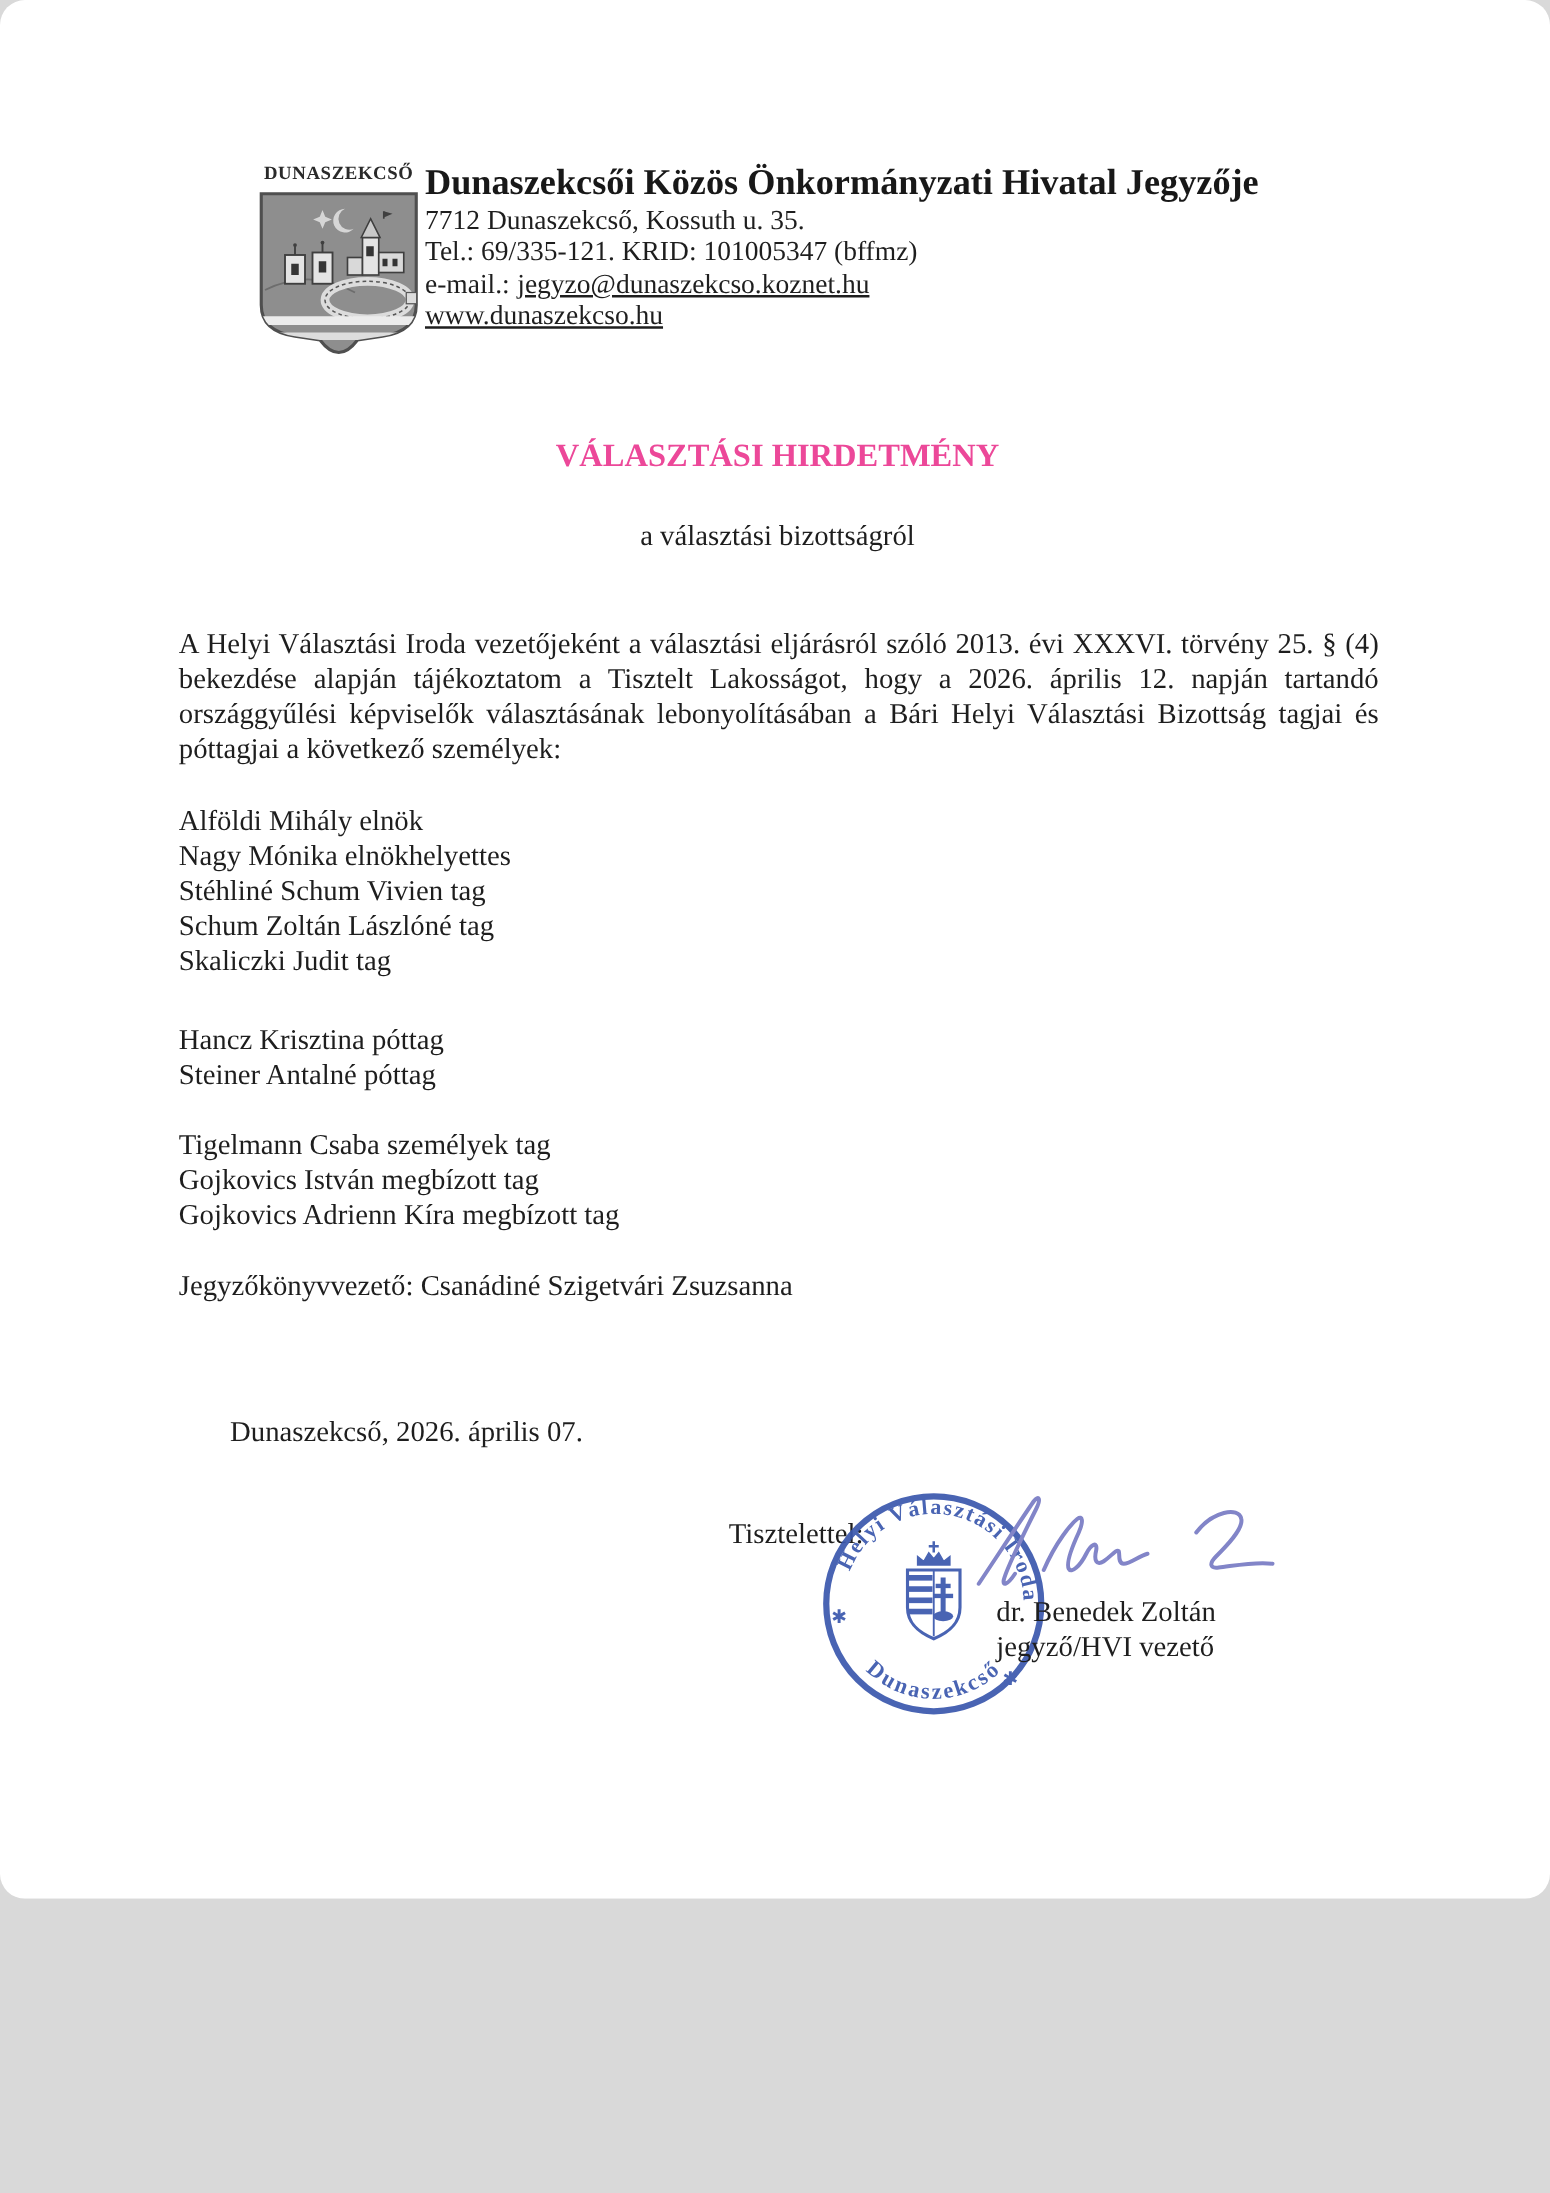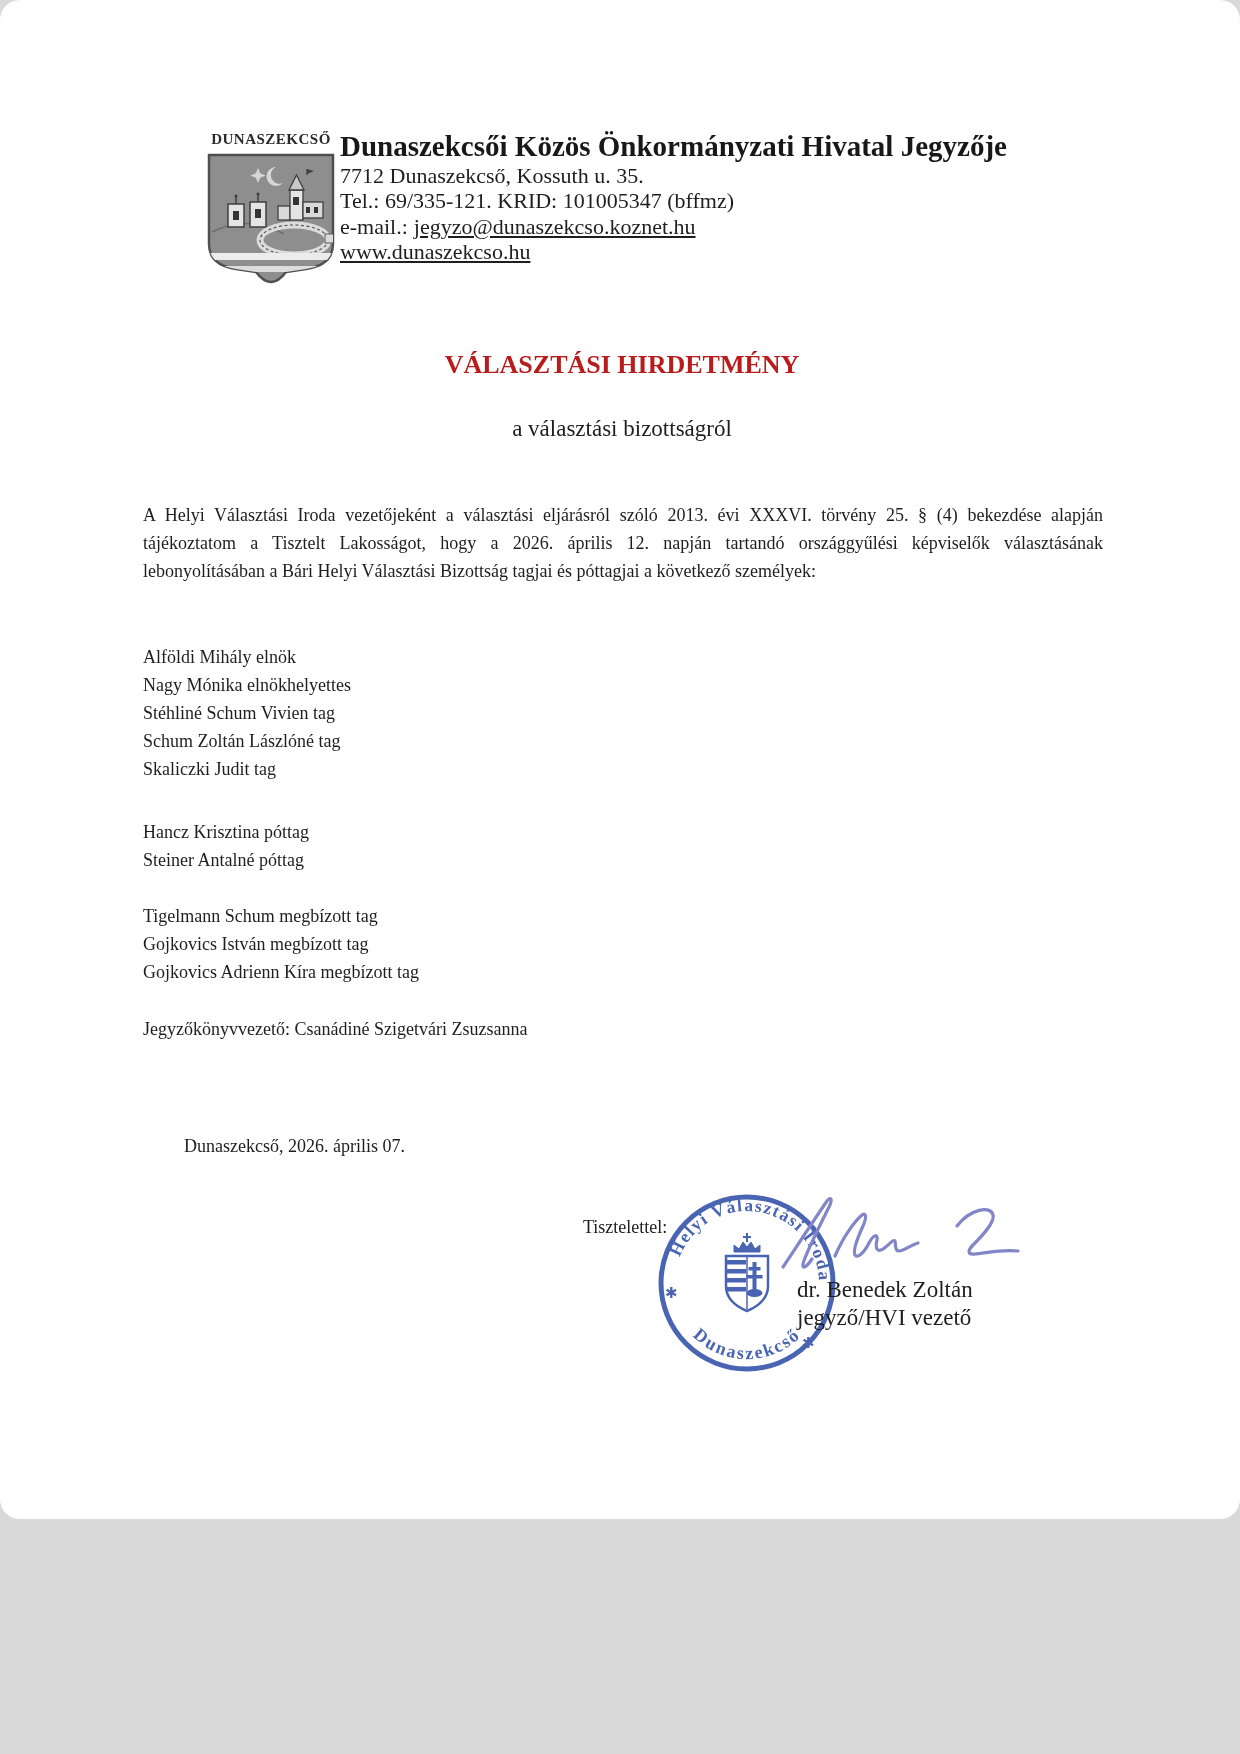--- a/index.html
+++ b/index.html
@@ -23,27 +23,27 @@
 
   .header-block { top:130px; left:340px; width:774px; text-align:left; }
   .org-name   { font-size:29px; font-weight:bold; line-height:33px; color:#181818; }
   .header-line{ font-size:22px; line-height:25.4px; }
   .u { text-decoration:underline; }
   .email-label { margin-right:6px; }
 
   
   .doc-title {
     top:351px; left:140px; width:964px; text-align:center;
-    font-size:26px; font-weight:bold; line-height:28px; color:#b91c1c;
+    font-size:26px; font-weight:bold; line-height:28px; color:#ec4899;
   }
   .doc-subtitle {
     top:415px; left:140px; width:964px; text-align:center;
     font-size:23px; line-height:28px;
   }
-  .bodytext { font-size:18px; line-height:28px; color:#1e1e1e; }
+  .bodytext { font-size:23px; line-height:28px; color:#1e1e1e; }
   .intro   { top:501px; left:143px; width:960px; text-align:justify; }
   .members      { top:643px;  left:143px; width:960px; }
   .substitutes  { top:818px;  left:143px; width:960px; }
   .delegated    { top:902px;  left:143px; width:960px; }
   .recorder     { top:1015px; left:143px; width:960px; }
   .contact      { top:1074px; left:143px; width:960px; }
   .dateline     { top:1132px; left:143px; width:960px;margin-left:41px; }
 
   
   .salutation { top:1213px; left:583px; }
@@ -137,21 +137,21 @@
     <div>Schum Zoltán Lászlóné tag</div>
     <div>Skaliczki Judit tag</div>
   </div>
 
   <div class="abs bodytext substitutes">
     <div>Hancz Krisztina póttag</div>
     <div>Steiner Antalné póttag</div>
   </div>
 
   <div class="abs bodytext delegated">
-    <div>Tigelmann Schum megbízott tag</div>
+    <div>Tigelmann Csaba személyek tag</div>
     <div>Gojkovics István megbízott tag</div>
     <div>Gojkovics Adrienn Kíra megbízott tag</div>
   </div>
 
   <div class="abs bodytext recorder">Jegyzőkönyvvezető: Csanádiné Szigetvári Zsuzsanna</div>
   <div class="abs bodytext dateline">Dunaszekcső, 2026. április 07.</div>
 
   <div class="abs bodytext salutation">Tisztelettel:</div>
 
   <svg class="abs stamp-svg" width="190" height="190" viewBox="0 0 190 190">

